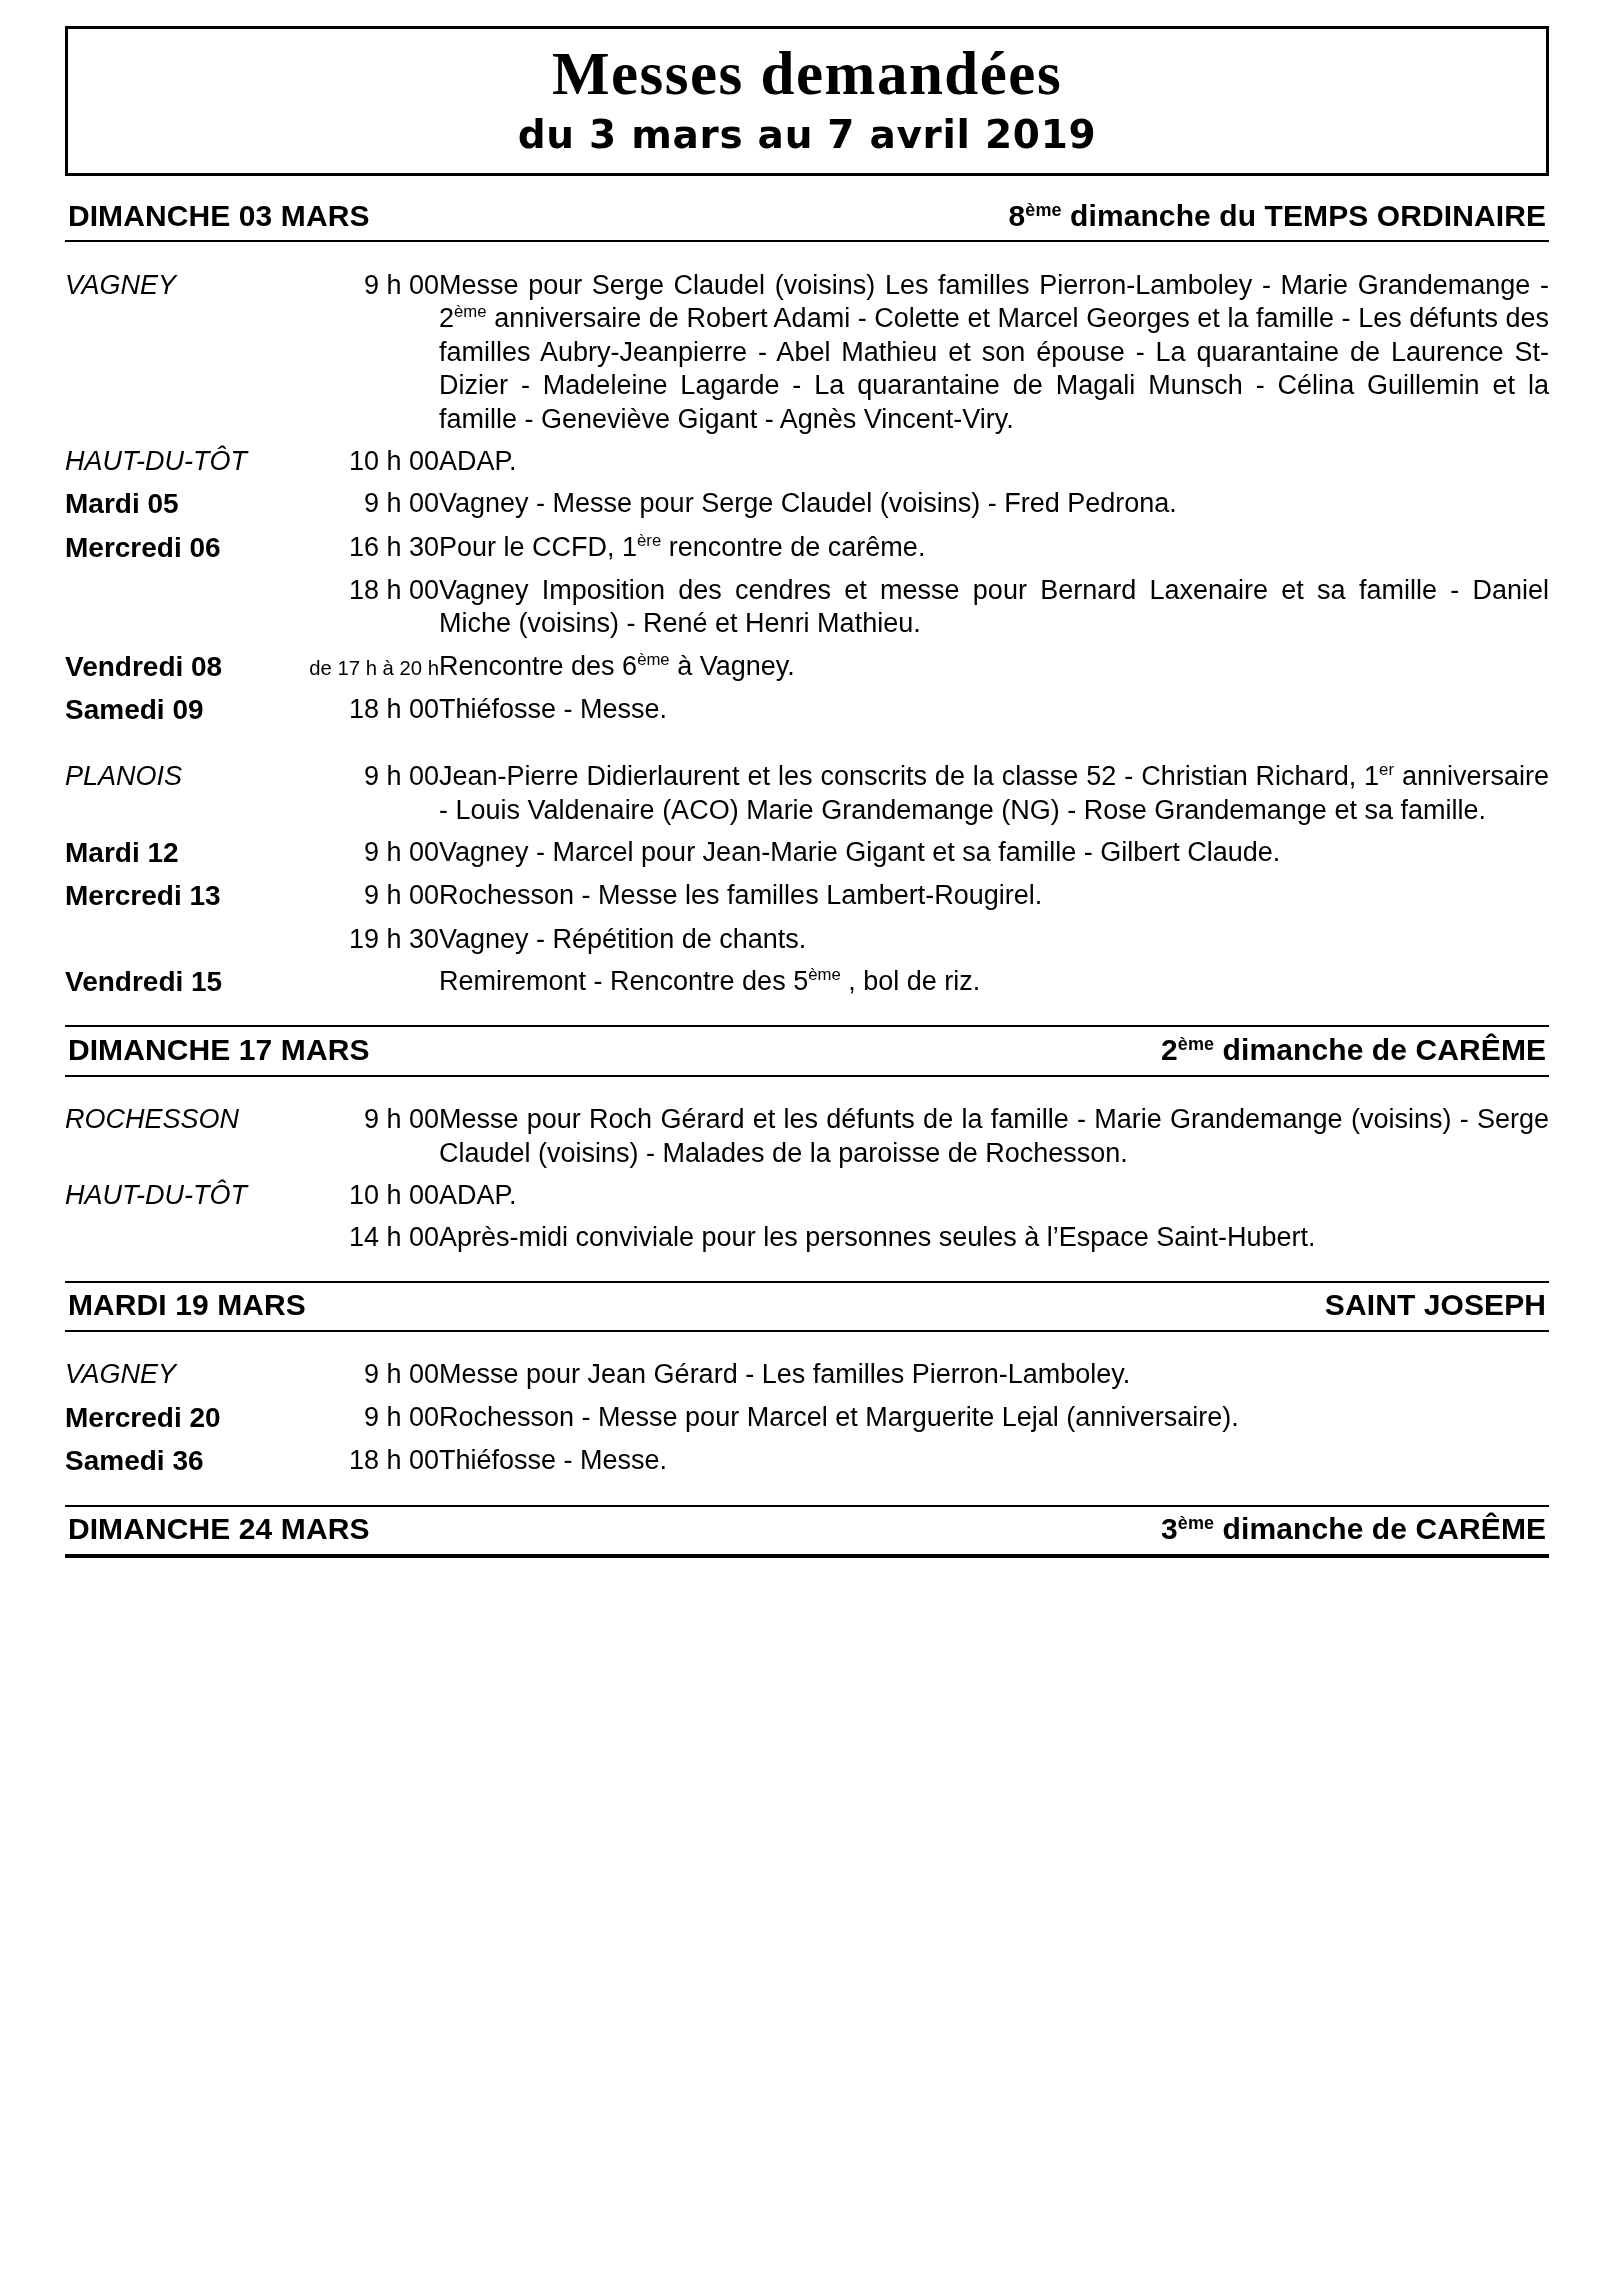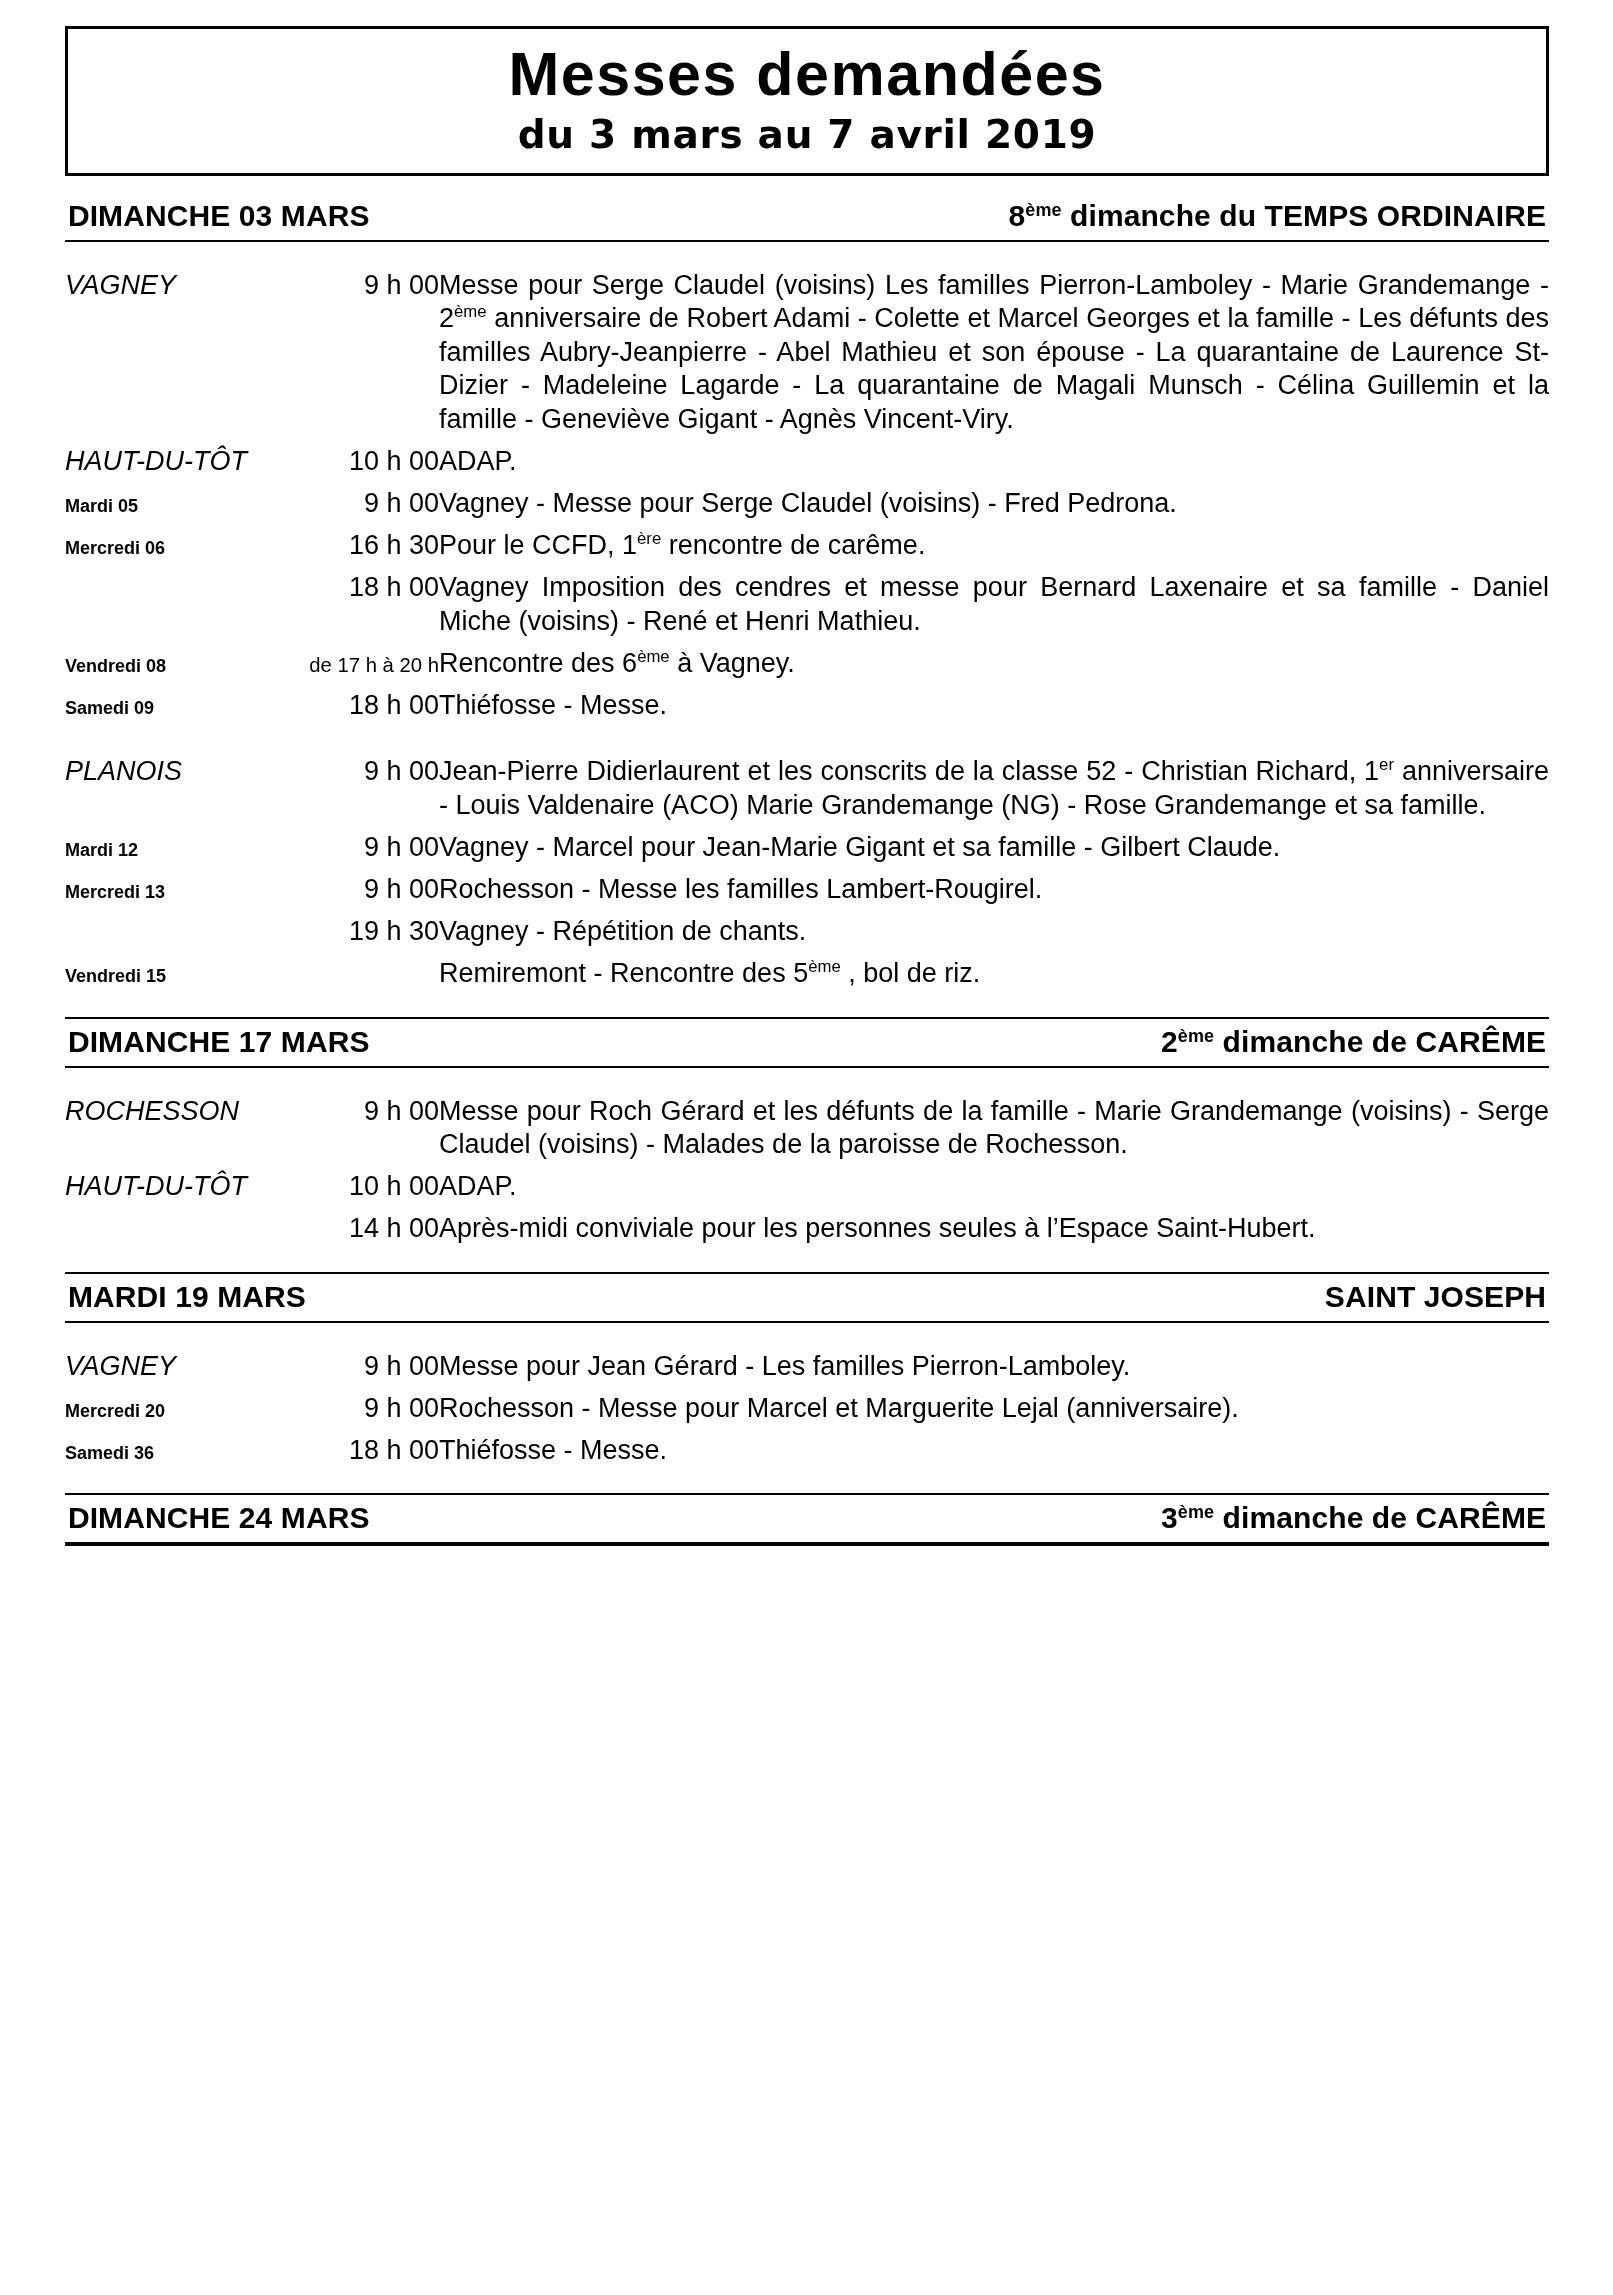--- a/index.html
+++ b/index.html
@@ -20,21 +20,21 @@
   }
 
   
   .title-box {
     border: 3.6px solid #000;
     padding: 13px 7.3px 16px 7.3px;
     text-align: center;
     margin-bottom: 13px;
   }
   .title-main {
-    font-family: Liberation Sans, sans-serif;
+    font-family: Liberation Serif, serif;
     font-weight: bold;
     font-size: 61px;
     letter-spacing: 1.5px;
     line-height: 1.05;
     white-space: nowrap;
     text-align: center;
   }
   .title-sub {
     font-family: "DejaVu Sans", sans-serif;
     font-weight: bold;
@@ -102,21 +102,21 @@
     text-align: justify;
     text-justify: inter-word;
     padding-right: 2.9px;
   }
   .place-italic {
     font-style: italic;
     font-size: 27px;
   }
   .place-bold {
     font-weight: bold;
-    font-size: 18px;
+    font-size: 28px;
   }
   .time-small {
     font-size: 20.3px;
   }
   sup.ord {
     font-size: 0.62em;
     vertical-align: super;
     line-height: 0;
   }
 

